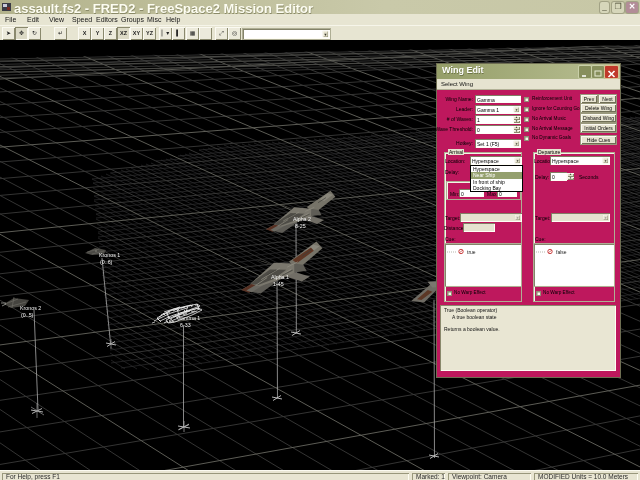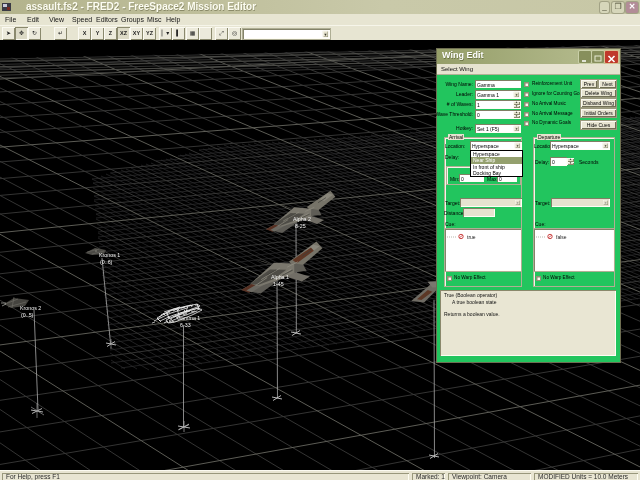--- a/index.html
+++ b/index.html
@@ -1,29 +1,29 @@
 <!DOCTYPE html>
 <html><head><meta charset="utf-8"><style>
 *{margin:0;padding:0;box-sizing:border-box}
 body{width:640px;height:480px;overflow:hidden;font-family:"Liberation Sans",sans-serif;background:#000;position:relative}
 .abs{position:absolute}
 .tb{left:0;top:0;width:640px;height:14px;background:linear-gradient(90deg,#b3b38c,#c9c9a9 60%,#c7c7a6)}
-.tb .ttl{position:absolute;left:26px;top:1px;font-size:10px;font-weight:bold;color:#fdfdf2;letter-spacing:0.2px;letter-spacing:0px;text-shadow:0.5px 0.5px 0 #8a8a68}
+.tb .ttl{position:absolute;left:14px;top:1px;font-size:13px;font-weight:bold;color:#fdfdf2;letter-spacing:0.2px;letter-spacing:0px;text-shadow:0.5px 0.5px 0 #8a8a68}
 .capbtn{position:absolute;top:2px;height:11px;border-radius:2px;font-size:8px;line-height:10px;text-align:center}
 .menu{left:0;top:14px;width:640px;height:11px;background:#e7e5d2;font-size:7px;color:#161616}
 .menu span{position:absolute;top:1.5px}
 .tbar{left:0;top:25px;width:640px;height:15px;background:#e7e5d2;border-top:1px solid #f6f5ea}
 .btn13{position:absolute;top:1px;width:13px;height:13px;background:#eceadb;box-shadow:inset 1px 1px 0 #fbfaf2,inset -1px -1px 0 #8a896d;font-size:6px;text-align:center;line-height:12px;color:#222}
 .btn13.pr{background:#dcdac6;box-shadow:inset 1px 1px 0 #8a896d,inset -1px -1px 0 #fbfaf2}
 .sunk{background:#fff;box-shadow:inset 1px 1px 0 #84836a,inset -1px -1px 0 #fffef6;border:1px solid #aeae94}
 .status{left:0;top:470px;width:640px;height:10px;background:#e8e5d2;border-top:1px solid #fbfaf0;font-size:6.5px;color:#2a2a2a}
 .seg{position:absolute;top:1.5px;height:8px;box-shadow:inset 1px 1px 0 #99987c,inset -1px -1px 0 #fffef4}
 .seg span{position:absolute;left:4px;top:0.5px;white-space:nowrap}
 
-#dlg{left:437px;top:49px;width:183px;height:313px;background:#22c55e;box-shadow:0 0 0 1px #6e6e52}
+#dlg{left:437px;top:64px;width:183px;height:313px;background:#be185d;box-shadow:0 0 0 1px #6e6e52}
 #dlg .dt{position:absolute;left:0;top:0;width:183px;height:15px;background:linear-gradient(90deg,#959e69,#b9bf93)}
 #dlg .dt .t{position:absolute;left:5px;top:1px;font-size:9px;font-weight:bold;color:#fff;text-shadow:0.5px 0.5px 0 #6d7547}
 .dcap{position:absolute;top:1.5px;width:12px;height:12px;border-radius:1px}
 #dlg .mrow{position:absolute;left:0;top:15px;width:183px;height:11px;background:#e6e3d0;border-bottom:1px solid #b2b196;font-size:6px;color:#111}
 .lbl{position:absolute;font-size:5px;color:#000;white-space:nowrap}
 .rlbl{position:absolute;font-size:5px;color:#000;white-space:nowrap;text-align:right}
 .fld{position:absolute;background:#fff;box-shadow:inset 1px 1px 0 #807f64,inset -1px -1px 0 #fffef6;font-size:5px;color:#000;padding:1.5px 0 0 2px;white-space:nowrap;overflow:hidden}
 .fld.dis{background:#e6e3d0;color:#8c8b72}
 .carr{position:absolute;right:1px;top:1px;bottom:1px;width:7px;background:#e3e0cc;box-shadow:inset 1px 1px 0 #fbfaf2,inset -1px -1px 0 #8a896d;font-size:4px;line-height:7px;text-align:center;color:#3a3a2e;transform:scale(0.8)}
 .spin{position:absolute;right:1px;top:1px;bottom:1px;width:7px}

